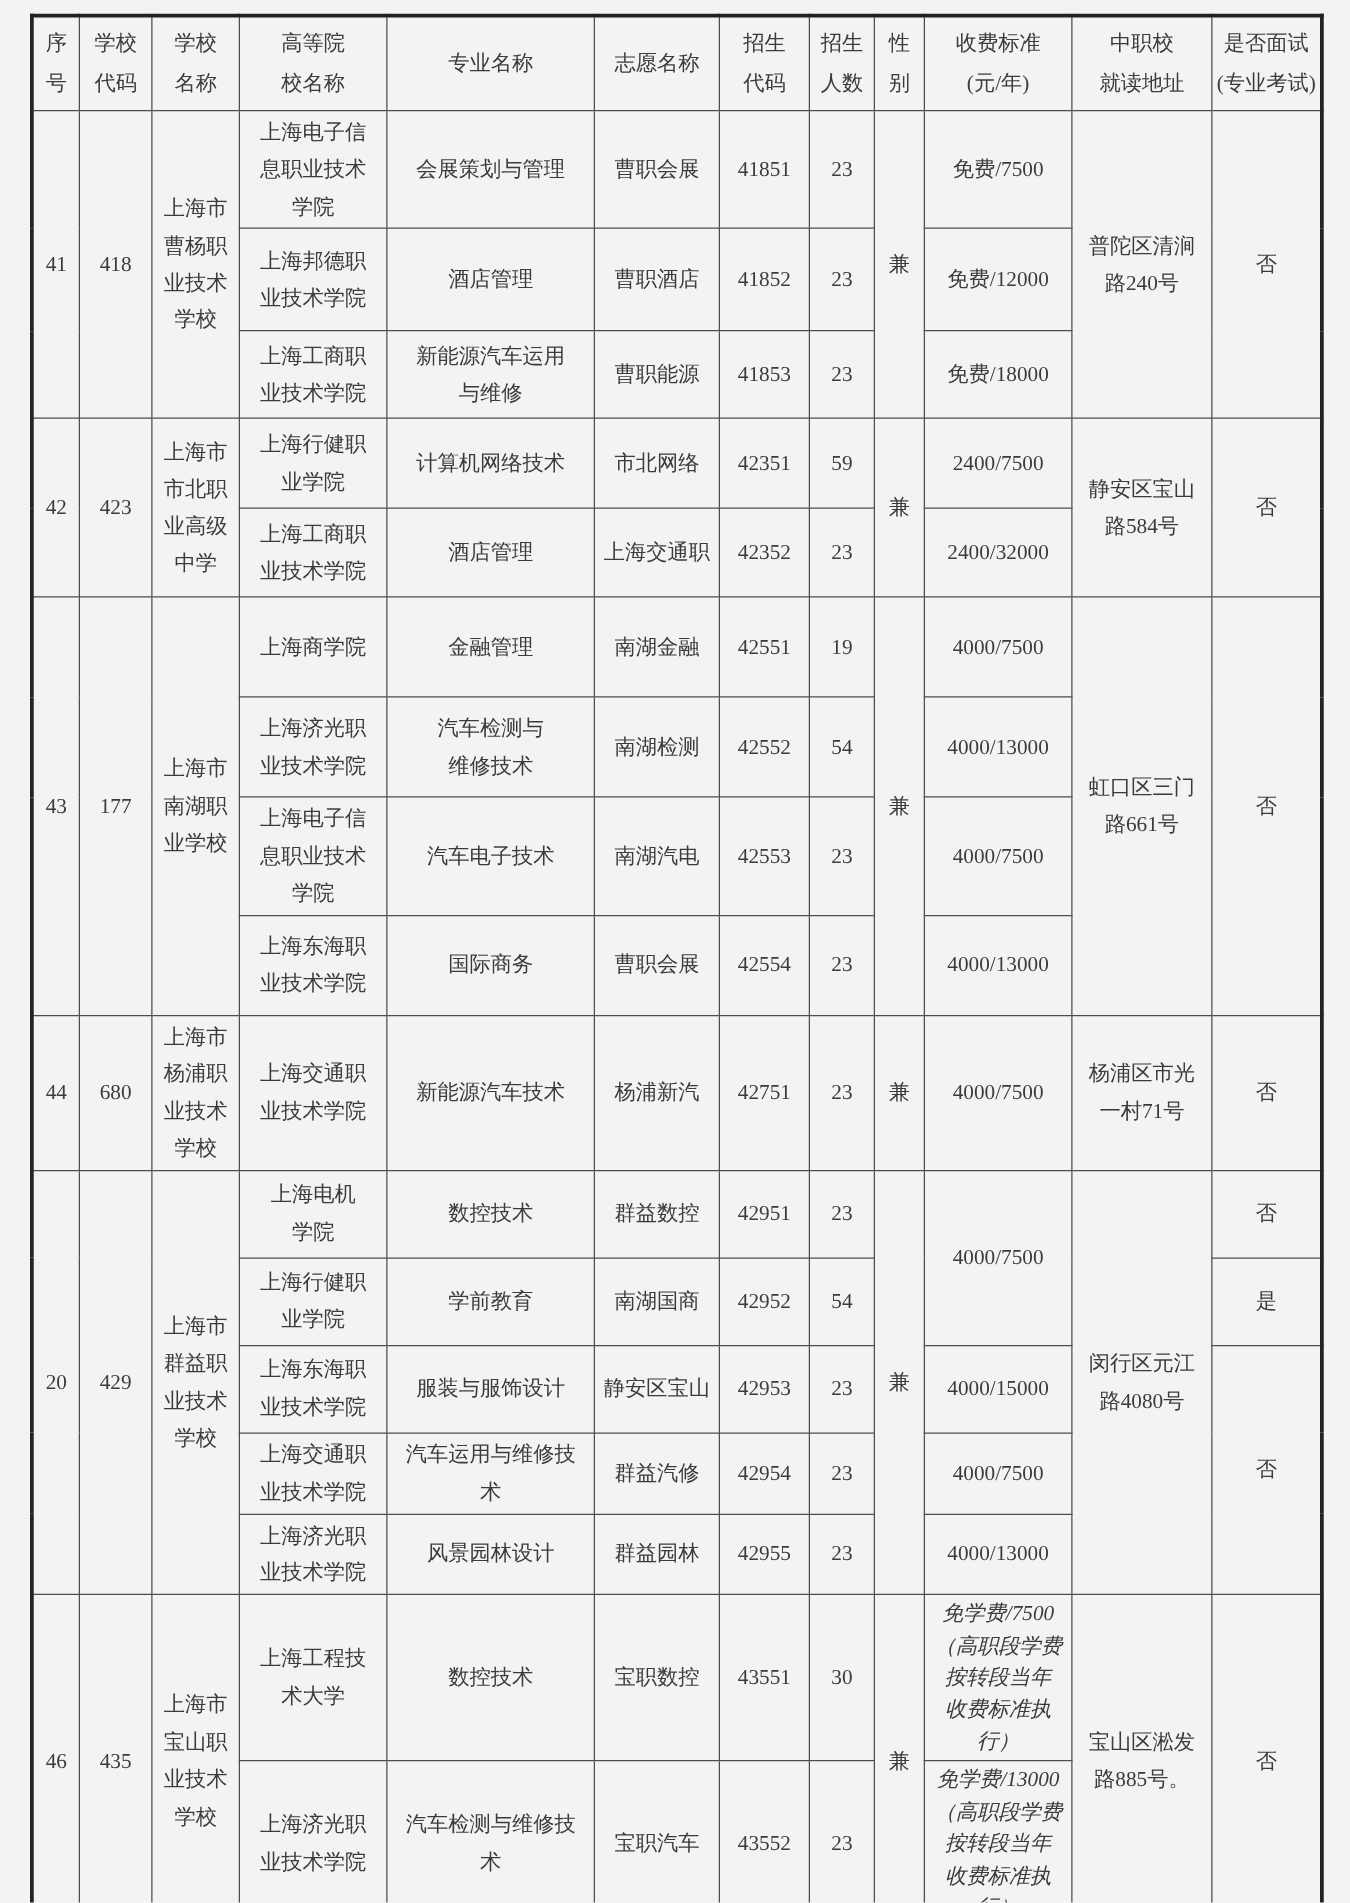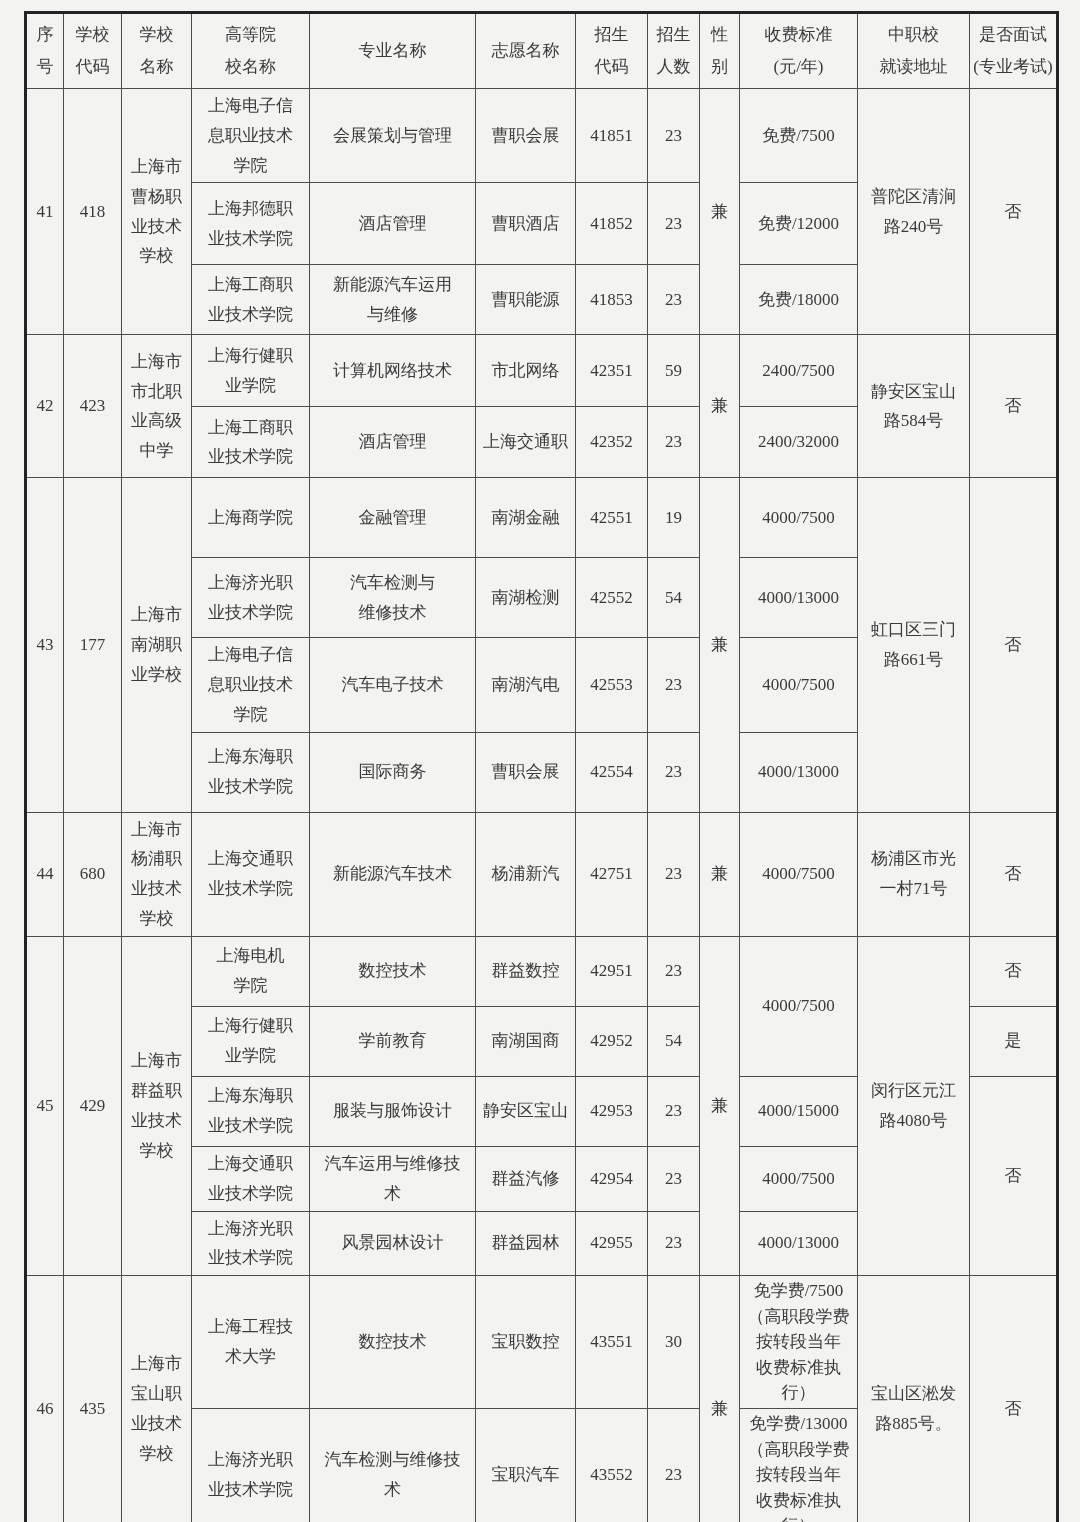--- a/index.html
+++ b/index.html
@@ -33,20 +33,21 @@
     box-sizing: border-box;
     line-height: 1.75;
     overflow: hidden;
   }
   th {
     line-height: 1.9;
     font-weight: normal;
   }
   td.tight {
     line-height: 1.5;
+    font-style: italic;
   }
   
   col.c-seq      { width: 38px; }
   col.c-code     { width: 58px; }
   col.c-school   { width: 70px; }
   col.c-college  { width: 118px; }
   col.c-major    { width: 166px; }
   col.c-pref     { width: 100px; }
   col.c-adm      { width: 72px; }
   col.c-count    { width: 52px; }
@@ -231,21 +232,21 @@
       <td>42751</td>
       <td>23</td>
       <td>兼</td>
       <td>4000/7500</td>
       <td>杨浦区市光
 一村71号</td>
       <td>否</td>
     </tr>
 
     <tr style="height:70px">
-      <td rowspan="5">45</td>
+      <td rowspan="5">20</td>
       <td rowspan="5">429</td>
       <td rowspan="5">上海市
 群益职
 业技术
 学校</td>
       <td>上海电机
 学院</td>
       <td>数控技术</td>
       <td>群益数控</td>
       <td>42951</td>

